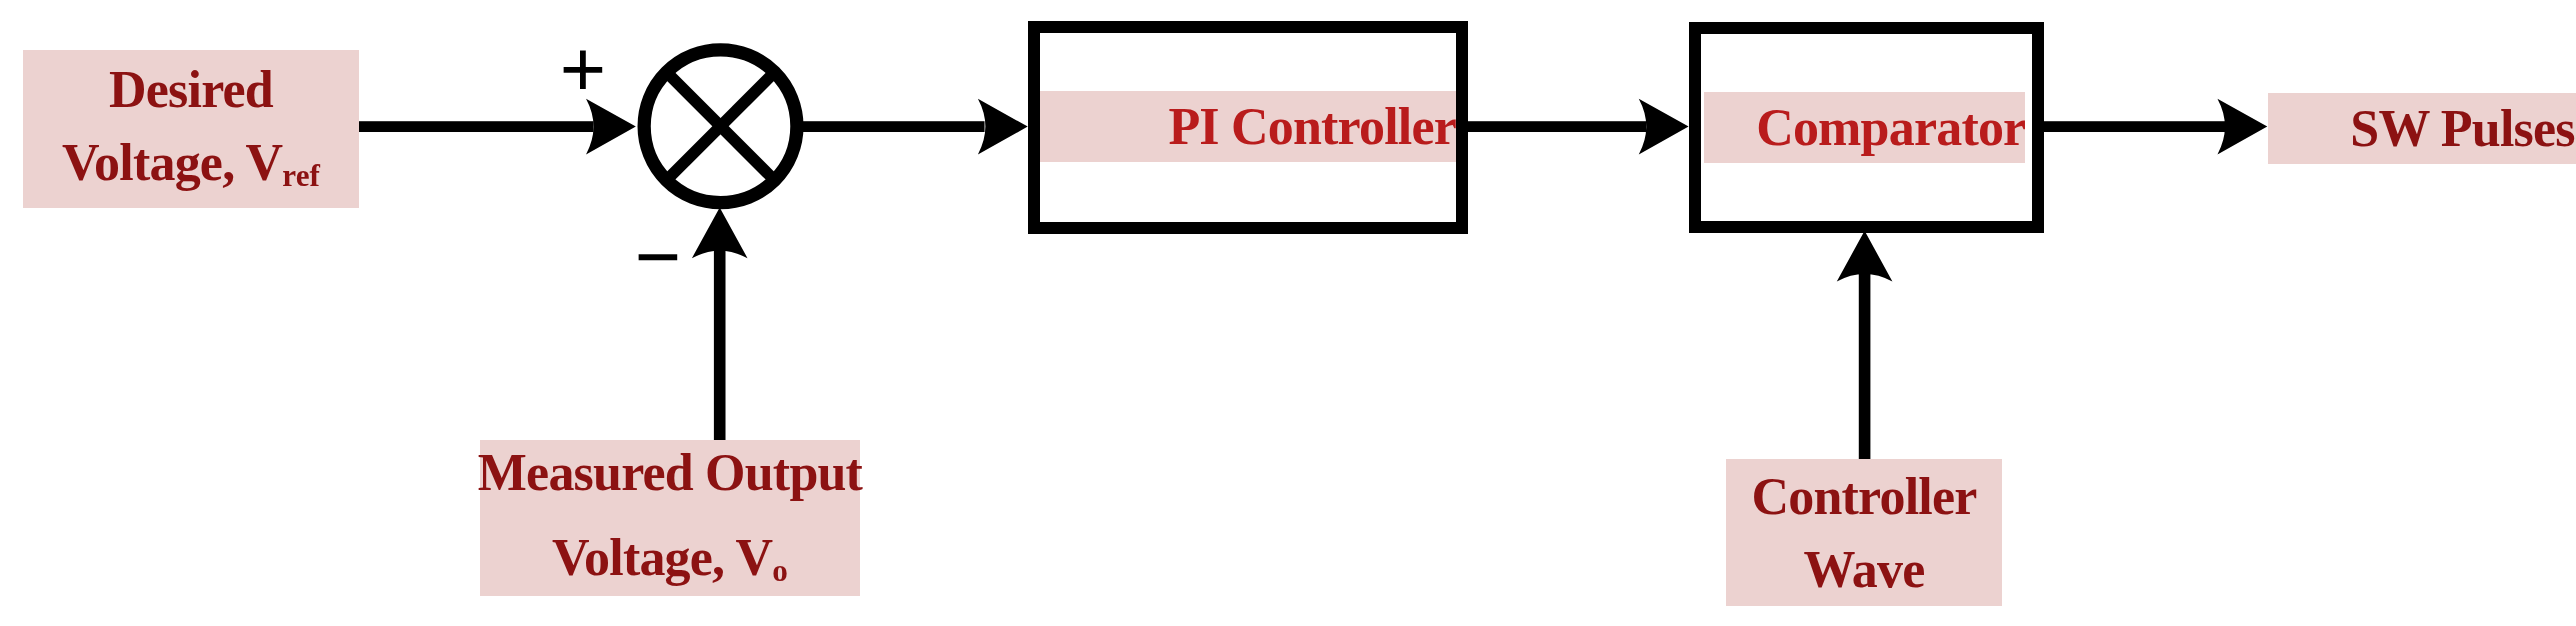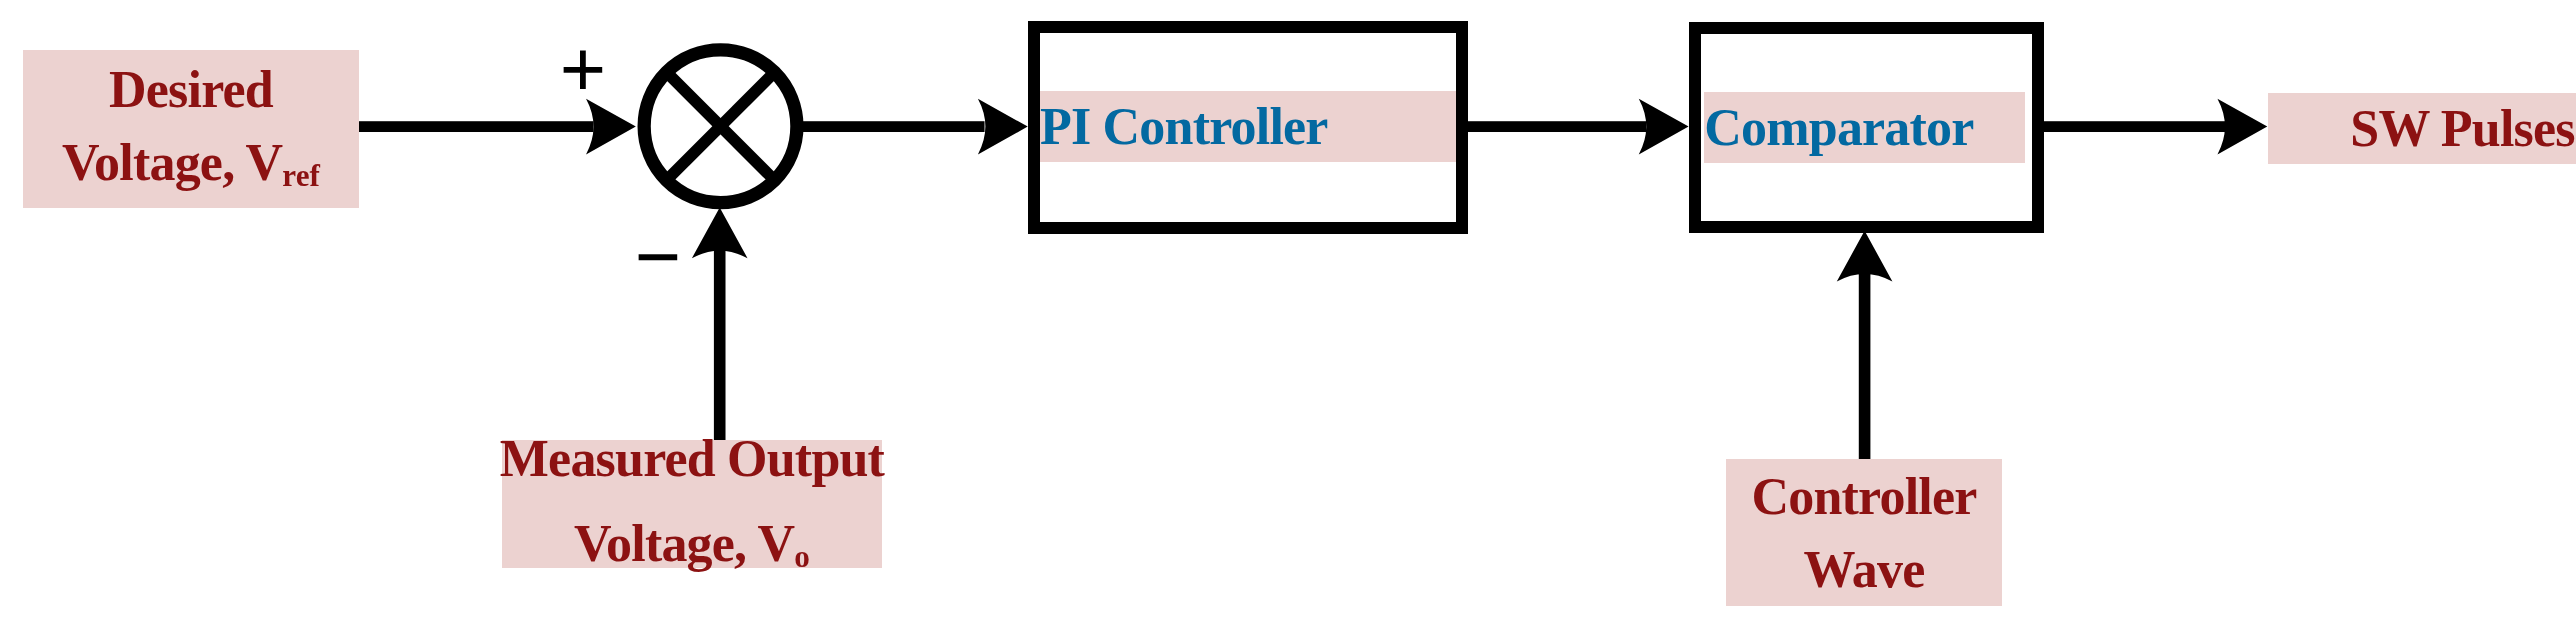--- a/index.html
+++ b/index.html
@@ -52,24 +52,24 @@
   
   .pbox {
     position: absolute;
     background: #ffffff;
     border: 12.5px solid #000000;
     box-sizing: border-box;
   }
   .band {
     position: absolute;
     background: #ECD2D0;
-    color: #0369a1;
+    color: #b91c1c;
     display: flex;
     align-items: center;
-    justify-content: flex-start;
+    justify-content: flex-end;
     font-size: 52px;
     letter-spacing: -0.8px;
     white-space: nowrap;
     font-family: Liberation Serif, serif;
   }
   
   .sign {
     position: absolute;
     width: 86px;
     height: 86px;
@@ -150,21 +150,21 @@
       <span>Comparator</span>
     </div>
   </div>
 
   <div class="chip" style="left:2268px; top:93px; width:297px; height:71px;padding-left:46px;">
     <div class="lrow">
       <span>SW Pulses</span>
     </div>
   </div>
 
-  <div class="chip" style="left:502px; top:440px; width:380px; height:128px;gap:12px;">
+  <div class="chip" style="left:480px; top:440px; width:380px; height:156px;gap:12px;">
     <div class="lrow">
       <span>Measured Output</span>
     </div>
     <div class="lrow">
       <span>Voltage, V</span>
         <span class="subsc">o</span>
     </div>
   </div>
 
   <div class="chip" style="left:1726px; top:459px; width:276px; height:147px;">

